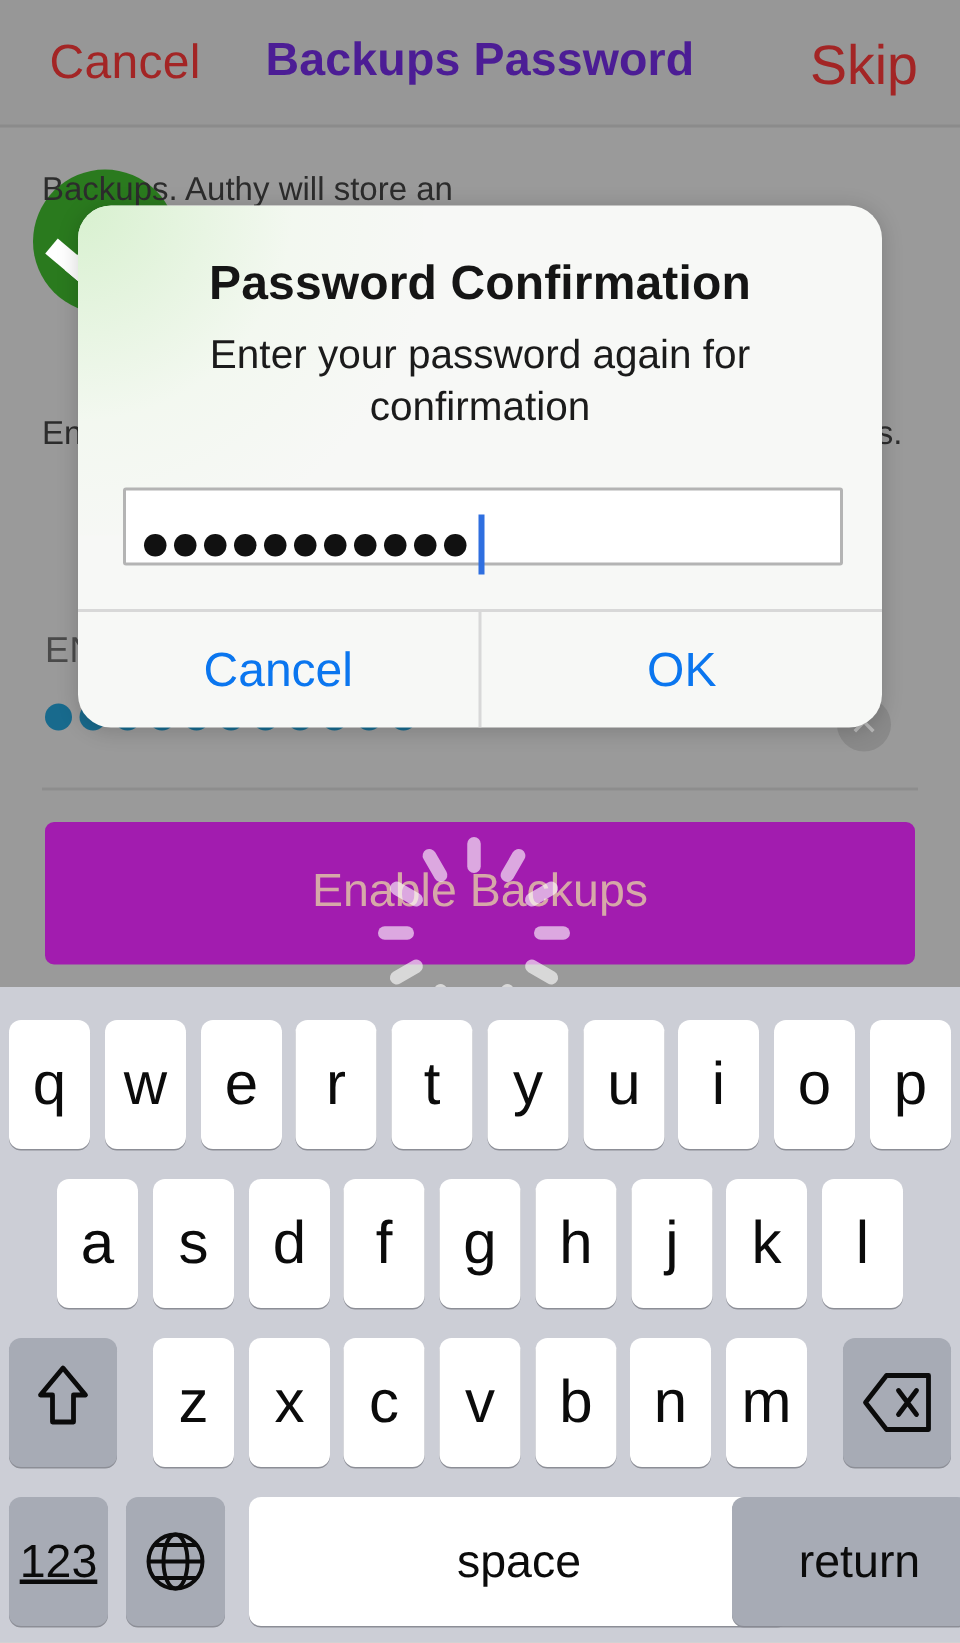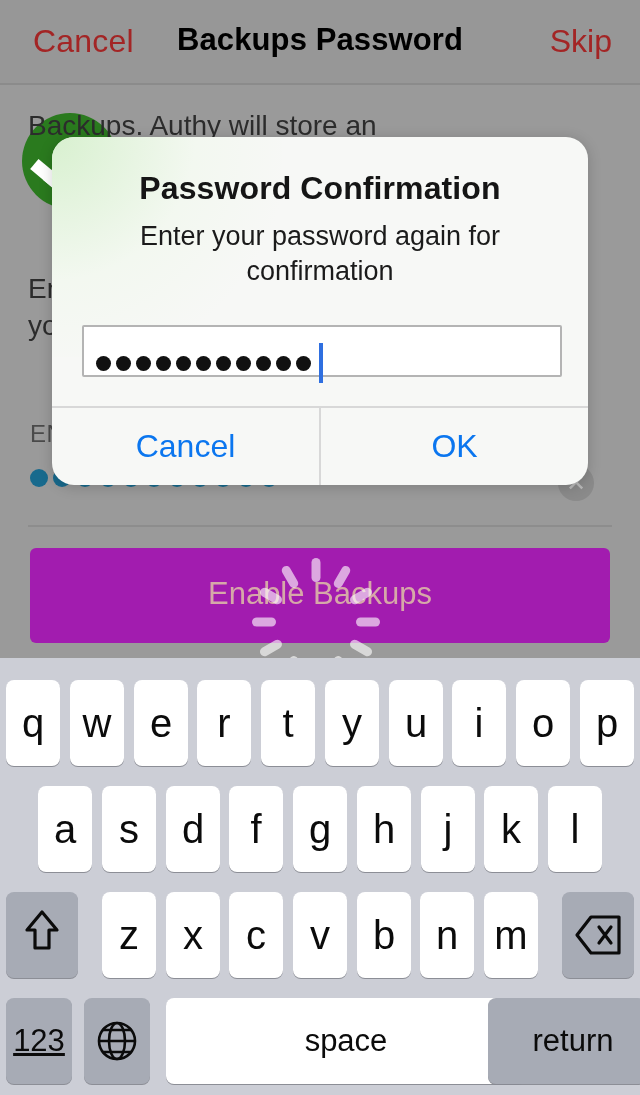--- a/index.html
+++ b/index.html
@@ -35,27 +35,27 @@
     color: #a32525;
     letter-spacing: 0.2px;
   }
   #nav-title {
     position: absolute;
     left: 0; top: 22px;
     width: 640px;
     text-align: center;
     font-size: 31px;
     font-weight: bold;
-    color: #000000;
+    color: #4c1d95;
     letter-spacing: 0.1px;
   }
   #nav-skip {
     position: absolute;
     right: 28px; top: 23px;
-    font-size: 32px;
+    font-size: 37px;
     color: #a32525;
   }
 
   
   #bg-content {
     position: absolute;
     left: 0; top: 85px;
     width: 640px; height: 573px;
     overflow: hidden;
   }
@@ -72,21 +72,21 @@
     width: 30px; height: 54px;
     border-right: 13px solid #ffffff;
     border-bottom: 13px solid #ffffff;
     transform: rotate(40deg);
     box-sizing: border-box;
   }
   .bg-para {
     position: absolute;
     left: 28px;
     width: 584px;
-    font-size: 28px;
+    font-size: 22px;
     line-height: 37px;
     color: #2c2c2c;
   }
   #bg-para-1 { top: 22px; }
   #bg-para-2 { top: 185px; }
   #bg-label {
     position: absolute;
     left: 30px; top: 335px;
     font-size: 24px;
     color: #4a4a4a;

